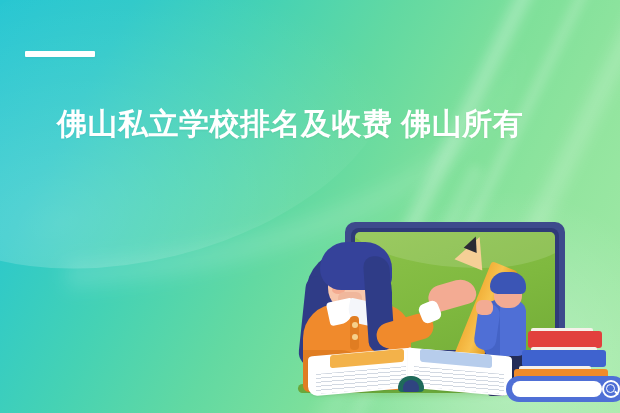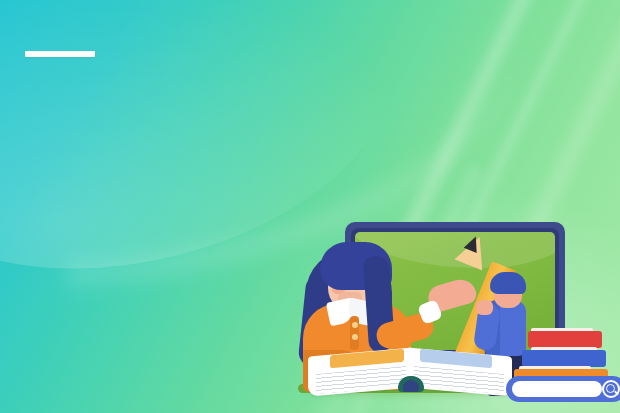--- a/index.html
+++ b/index.html
@@ -459,20 +459,21 @@
   <div class="swoosh swoosh-curve"></div>
   <div class="glow-br"></div>
   <div class="streak streak-1"></div>
   <div class="streak streak-2"></div>
   <div class="streak streak-3"></div>
   <div class="streak streak-4"></div>
   <div class="streak streak-5"></div>
 
   <div class="rule"></div>
 
+  <div class="headline">佛山私立学校排名及收费 佛山所有</div>
 
   <div class="illus">
 
     <div class="board-frame"></div>
     <div class="board-frame-inner"></div>
     <div class="board-screen"></div>
     <div class="board-stand"></div>
 
     <div class="desk-shadow"></div>
     <div class="desk"></div>

